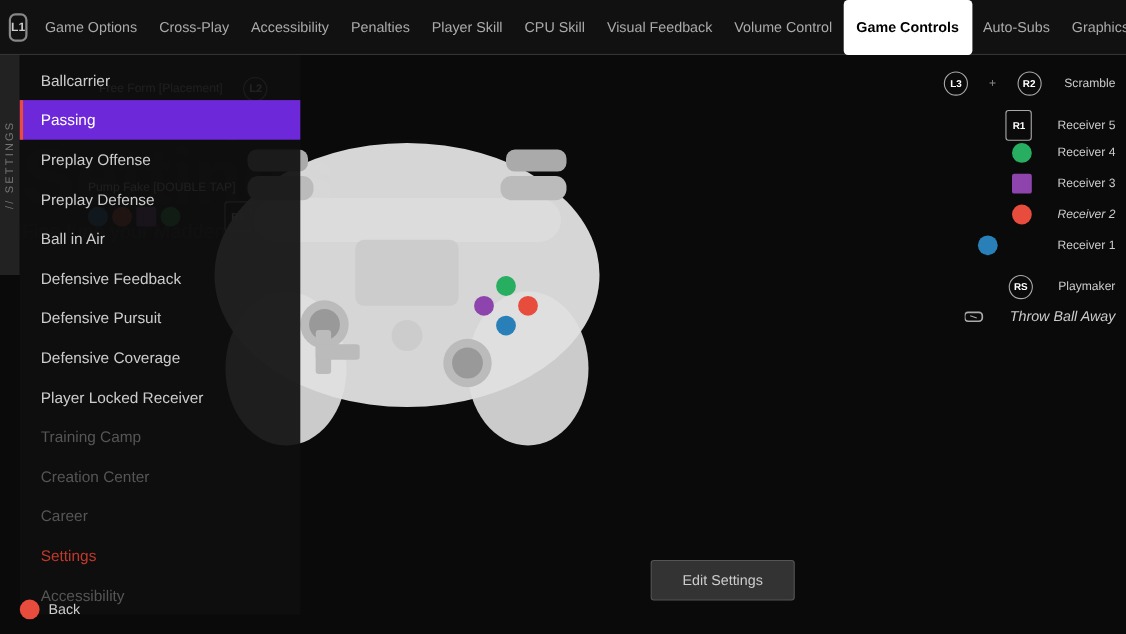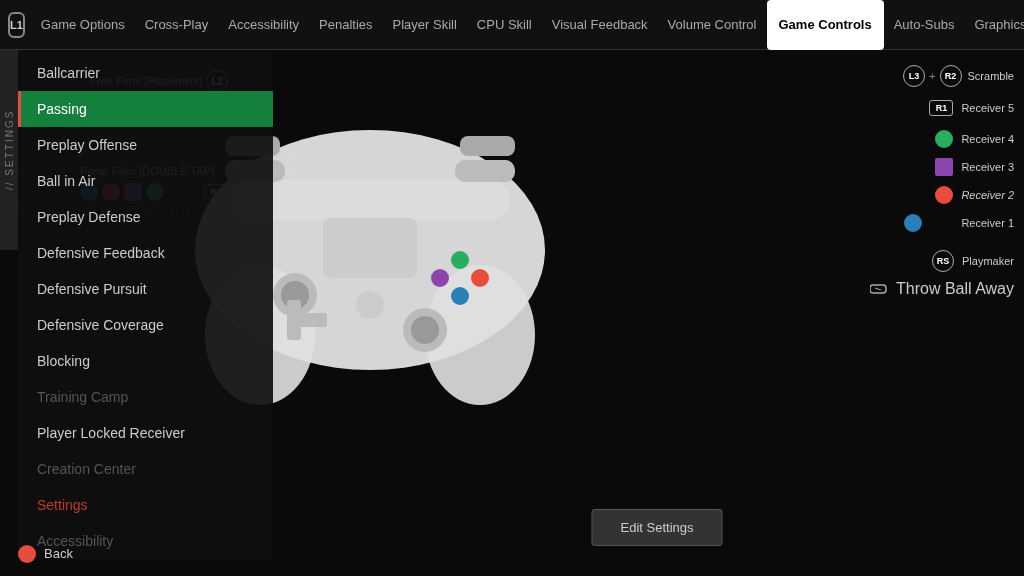--- a/index.html
+++ b/index.html
@@ -91,21 +91,21 @@
 
     .sidebar-item {
       padding: 10px 16px;
       font-size: 14px;
       color: #ccc;
       cursor: pointer;
       border-left: 3px solid transparent;
     }
 
     .sidebar-item.active {
-      background: #15803d;
+      background: #6d28d9;
       color: #fff;
       border-left: 3px solid #e74c3c;
     }
 
     .sidebar-item.dimmed {
       color: #555;
     }
 
     .sidebar-item.red-text {
       color: #c0392b;
@@ -143,42 +143,42 @@
     }
 
     
     .ctrl-label {
       position: absolute;
       font-size: 11px;
       color: #ccc;
       white-space: nowrap;
       display: flex;
       align-items: center;
-      gap: 4px;
+      gap: 19px;
     }
 
     .badge {
       display: inline-flex;
       align-items: center;
       justify-content: center;
       width: 22px;
       height: 22px;
       border: 1.5px solid #aaa;
       border-radius: 50%;
       font-size: 10px;
       font-weight: bold;
       color: #fff;
     }
 
     .badge-rect {
       display: inline-flex;
       align-items: center;
       justify-content: center;
       min-width: 24px;
-      height: 16px;
+      height: 28px;
       border: 1.5px solid #aaa;
       border-radius: 3px;
       font-size: 9px;
       font-weight: bold;
       color: #fff;
       padding: 0 3px;
       margin-left: 36px;
     }
 
     .btn-x { background: #2980b9; border-color: #2980b9; border-radius: 50%; width:18px;height:18px;display:inline-block; }
@@ -244,29 +244,29 @@
   <div class="nav-item">Graphics</div>
 
 </div>
 
 <div class="settings-sidebar-label">// SETTINGS</div>
 
 <div class="sidebar-menu">
   <div class="sidebar-item">Ballcarrier</div>
   <div class="sidebar-item active">Passing</div>
   <div class="sidebar-item">Preplay Offense</div>
+  <div class="sidebar-item">Preplay Defense</div>
   <div class="sidebar-item">Ball in Air</div>
-  <div class="sidebar-item">Preplay Defense</div>
   <div class="sidebar-item">Defensive Feedback</div>
   <div class="sidebar-item">Defensive Pursuit</div>
   <div class="sidebar-item">Defensive Coverage</div>
-  <div class="sidebar-item">Blocking</div>
+  <div class="sidebar-item">Player Locked Receiver</div>
   <div class="sidebar-item dimmed">Training Camp</div>
-  <div class="sidebar-item">Player Locked Receiver</div>
   <div class="sidebar-item dimmed">Creation Center</div>
+  <div class="sidebar-item dimmed">Career</div>
   <div class="sidebar-item red-text">Settings</div>
   <div class="sidebar-item dimmed">Accessibility</div>
 </div>
 
 <div class="settings-title-bg">Settings</div>
 <div class="settings-subtitle-bg">Fine tune your Madden experience</div>
 
 <div class="controller-area">
 
   <div class="controller-svg-wrap">
@@ -362,21 +362,21 @@
   <div class="ctrl-label" style="position:absolute;top:240px;right:0px;">
     <span class="badge" style="font-size:9px;border-color:#aaa;margin-right:4px;">RS</span>
     <span style="font-size:11px;color:#ccc;">Playmaker</span>
   </div>
 
   <div class="ctrl-label" style="position:absolute;top:270px;right:0px;">
     <svg width="18" height="14" viewBox="0 0 18 14" style="margin-right:4px;">
       <rect x="0" y="3" width="16" height="8" rx="3" fill="none" stroke="#aaa" stroke-width="1.5"></rect>
       <line x1="5" y1="6" x2="11" y2="8" stroke="#aaa" stroke-width="1"></line>
     </svg>
-    <span style="font-size:16px;color:#ccc;">Throw Ball Away</span>
+    <span style="font-size:13px;color:#ccc;font-style:italic;">Throw Ball Away</span>
   </div>
 </div>
 
 <div style="position:absolute;bottom:15px;left:290px;right:0;display:flex;justify-content:center;z-index:10;">
   <button class="edit-btn">Edit Settings</button>
 </div>
 
 <div class="back-bar">
   <span class="btn-circle"></span>
   <span>Back</span>

